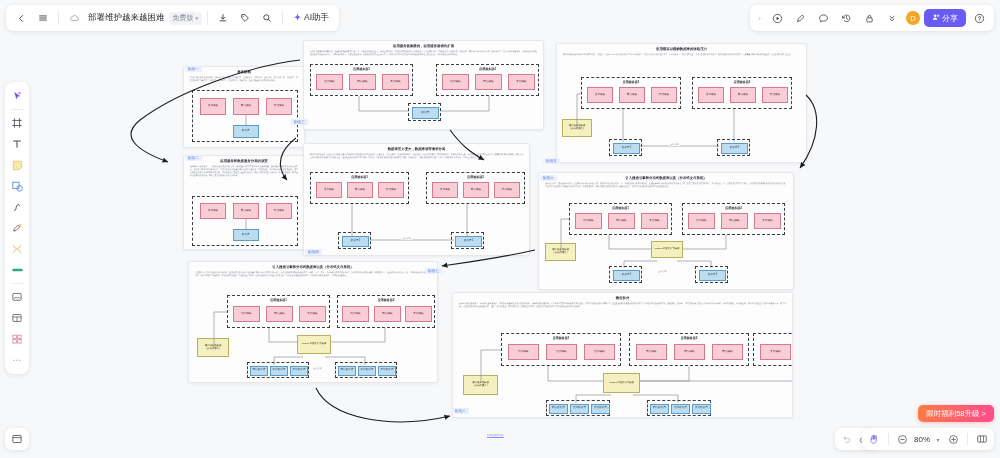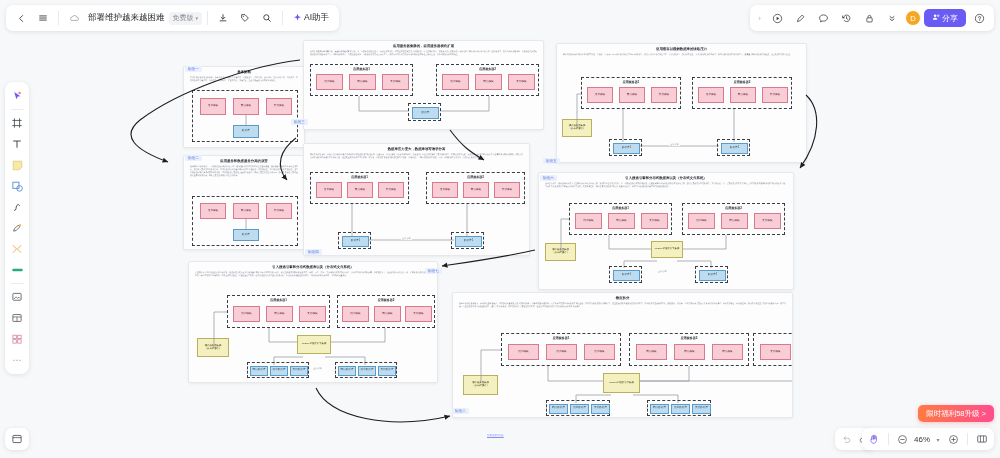--- a/index.html
+++ b/index.html
@@ -676,21 +676,21 @@
         <path d="M4.4 7.6V4.2a.9.9 0 0 1 1.8 0v3M6.2 6.8V3.4a.9.9 0 0 1 1.8 0v3.4M8 7V4.4a.9.9 0 0 1 1.8 0V8.6c0 2-1.4 3.4-3.2 3.4S3.4 10.6 3.4 9V7.4a.9.9 0 0 1 1-.9" fill="none" stroke="#6b5bf5" stroke-width=".9" stroke-linecap="round"></path>
       </svg>
   </div>
   <div class="z-sep"></div>
   <div class="z-btn">
     <svg width="11" height="11" viewBox="0 0 14 14">
         <circle cx="7" cy="7" r="5" fill="none" stroke="currentColor" stroke-width="1"></circle>
         <path d="M4.8 7h4.4" stroke="currentColor" stroke-width="1" stroke-linecap="round"></path>
       </svg>
   </div>
-  <div class="z-val">46%</div>
+  <div class="z-val">80%</div>
   <div class="z-btn" style="width:8px;font-size:6px;color:#8b8e96;">▾</div>
   <div class="z-btn">
     <svg width="11" height="11" viewBox="0 0 14 14">
         <circle cx="7" cy="7" r="5" fill="none" stroke="currentColor" stroke-width="1"></circle>
         <path d="M4.8 7h4.4M7 4.8v4.4" stroke="currentColor" stroke-width="1" stroke-linecap="round"></path>
       </svg>
   </div>
   <div class="z-sep"></div>
   <div class="z-btn">
     <svg width="12" height="12" viewBox="0 0 14 14">

